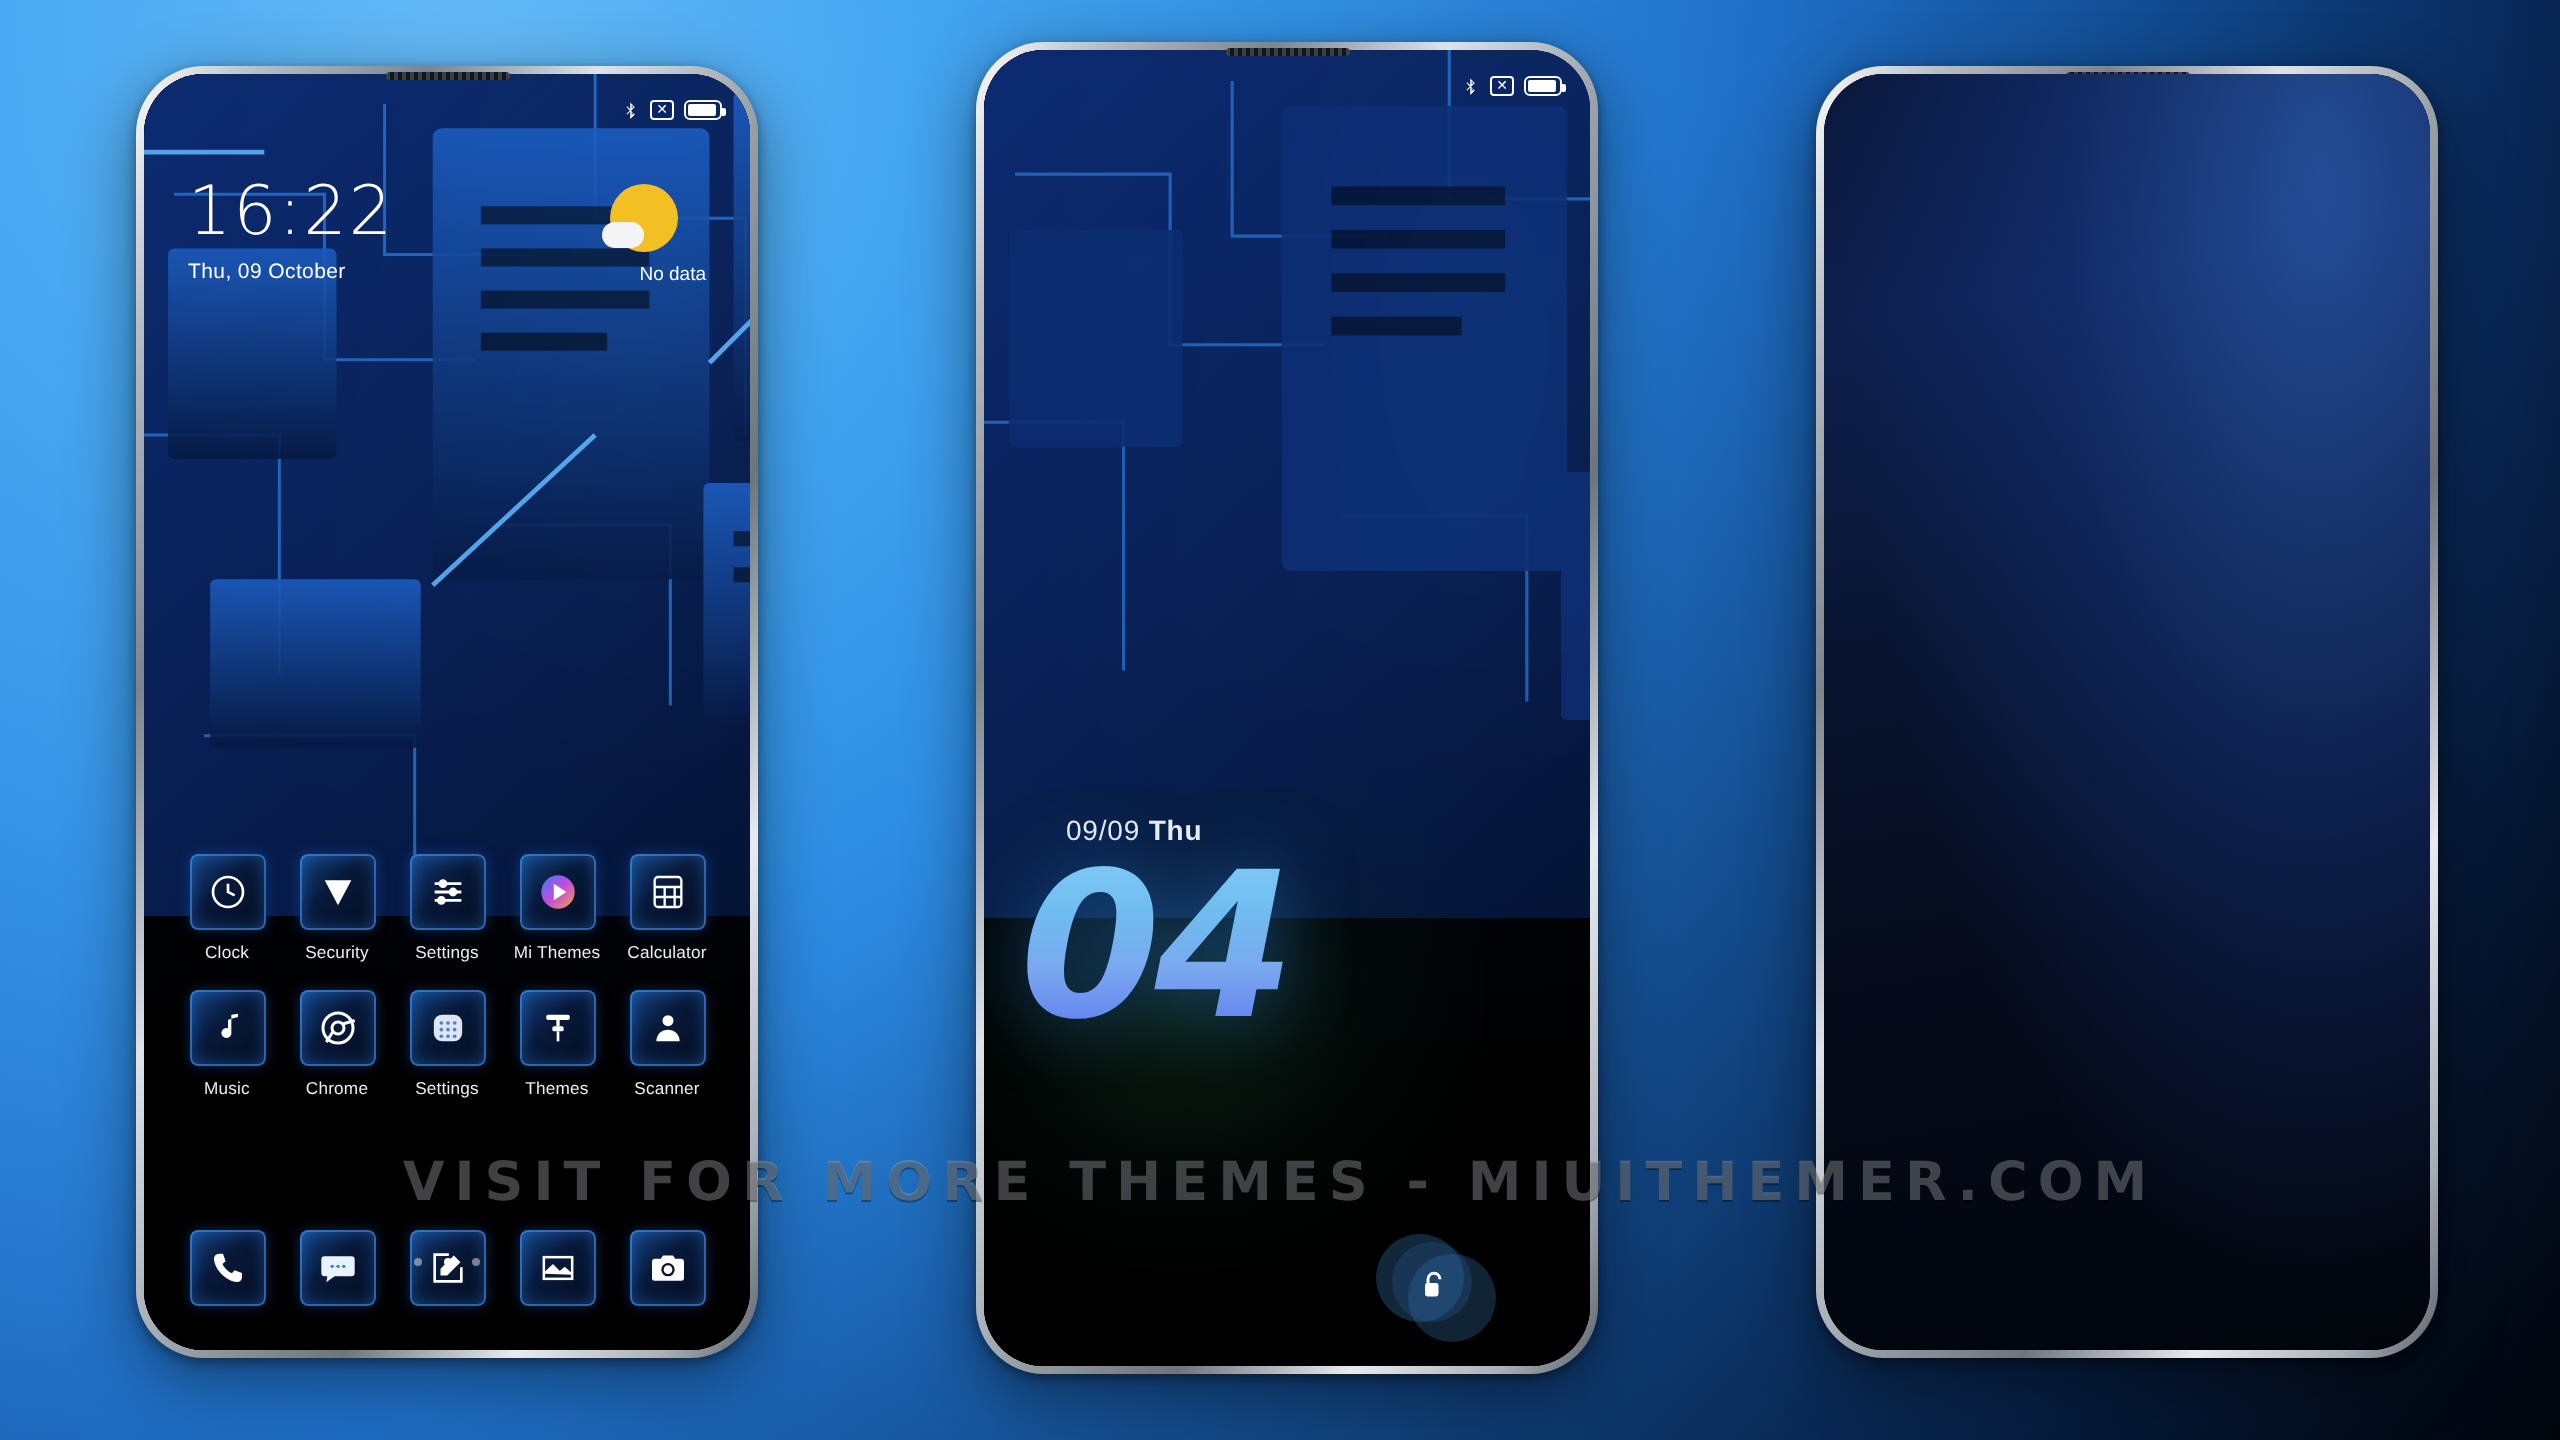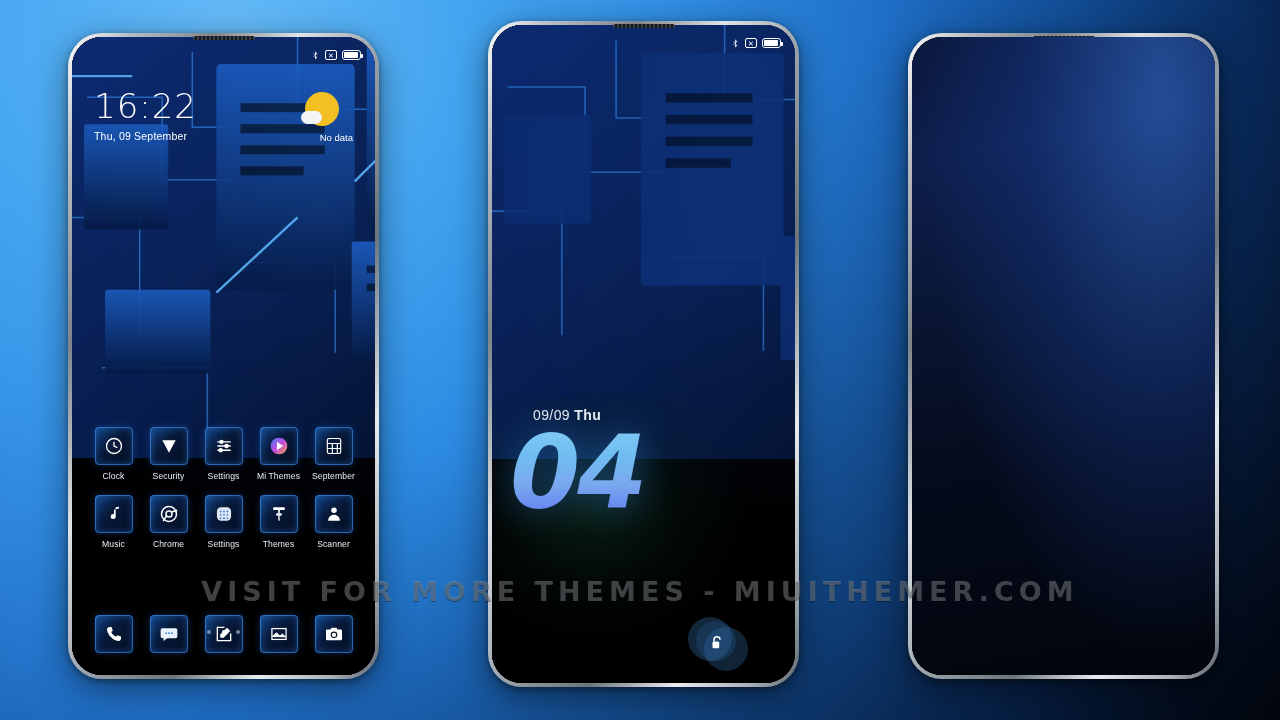--- a/index.html
+++ b/index.html
@@ -268,21 +268,21 @@
           </svg>
         <div class="nosim">✕</div>
         <div class="battery">
             <i></i>
           </div>
       </div>
     </div>
 
     <div class="hs-clock">
       <div class="hs-time">16:22</div>
-      <div class="hs-date">Thu, 09 September</div>
+      <div class="hs-date">Thu, 09 October</div>
     </div>
 
     <div class="weather">
       <div class="sun"></div>
       <div class="weather-label">No data</div>
     </div>
 
     <div class="apps">
       <div class="app-row">
         <div class="app">
@@ -329,21 +329,21 @@
             </div>
           <div class="app-label">Mi Themes</div>
         </div>
         <div class="app">
           <div class="tile">
               <svg viewBox="0 0 24 24" stroke="#fff" stroke-width="1.4" fill="none">
                 <rect x="4" y="3" width="16" height="18" rx="2"></rect>
                 <path d="M4 9h16M10 9v12M16 9v12M4 15h16"></path>
               </svg>
             </div>
-          <div class="app-label">September</div>
+          <div class="app-label">Calculator</div>
         </div>
       </div>
       <div class="app-row">
         <div class="app">
           <div class="tile">
               <svg viewBox="0 0 24 24" fill="#fff">
                 <path d="M14 4 L14 14.5 A3 3 0 1 1 12 12.2 L12 7 L18 5.4 L18 3.4 Z"></path>
               </svg>
             </div>
           <div class="app-label">Music</div>

